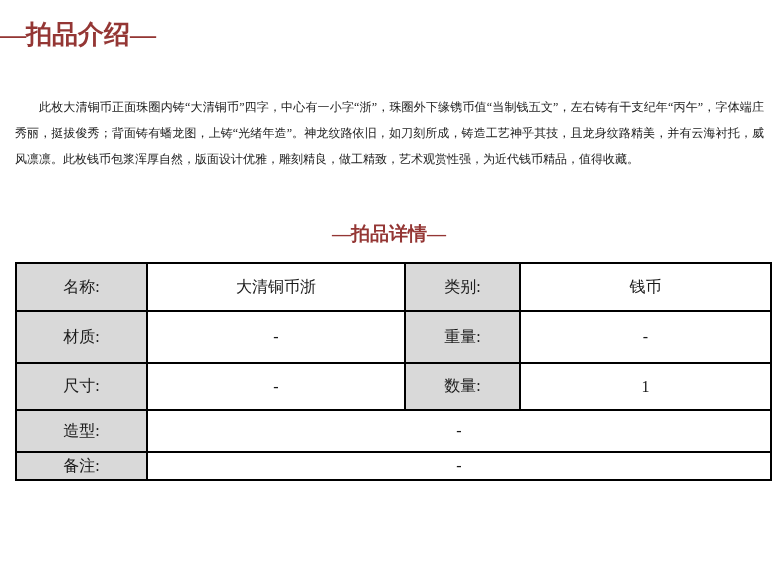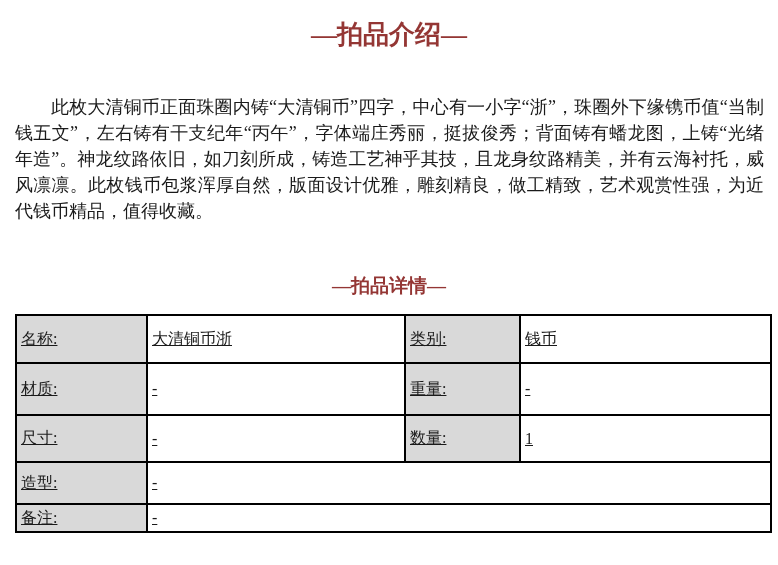--- a/index.html
+++ b/index.html
@@ -20,30 +20,30 @@
     font-family: "Liberation Sans", sans-serif;
     color: var(--body-text, #1a1a1a);
     overflow: hidden;
   }
   .page {
     width: 778px;
     height: 565px;
   }
   .intro-title {
     margin: 20px 0 0 0;
-    text-align: center;
+    text-align: left;
     color: var(--title-red, #943634);
     font-size: 26px;
     line-height: 30px;
     font-weight: bold;
     font-family: "Liberation Serif", serif;
   }
   .description {
     margin: 44px 14px 0 15px;
-    font-size: 18px;
+    font-size: 12px;
     line-height: 26px;
     text-align: justify;
     text-justify: inter-character;
     text-indent: 2em;
     color: var(--body-text, #1a1a1a);
     font-family: "Liberation Serif", serif;
   }
   .details-title {
     margin: 50px 0 0 0;
     text-align: center;
@@ -56,26 +56,25 @@
   table.details-table {
     border-collapse: collapse;
     table-layout: fixed;
     margin: 17px 8px 0 15px;
     width: 755px;
     font-size: 16px;
     font-family: "Liberation Serif", serif;
   }
   table.details-table td {
     border: 2px solid var(--table-border, #000000);
-    text-align: left;
+    text-align: center;
     vertical-align: middle;
     padding: 0 4px;
     overflow: hidden;
     white-space: nowrap;
-    text-decoration: underline;
   }
   table.details-table td.label-cell {
     background: var(--label-cell-bg, #d9d9d9);
   }
   tr.row-0 { height: 48px; }
   tr.row-1 { height: 52px; }
   tr.row-2 { height: 47px; }
   tr.row-3 { height: 42px; }
   tr.row-4 { height: 28px; }
 </style>

